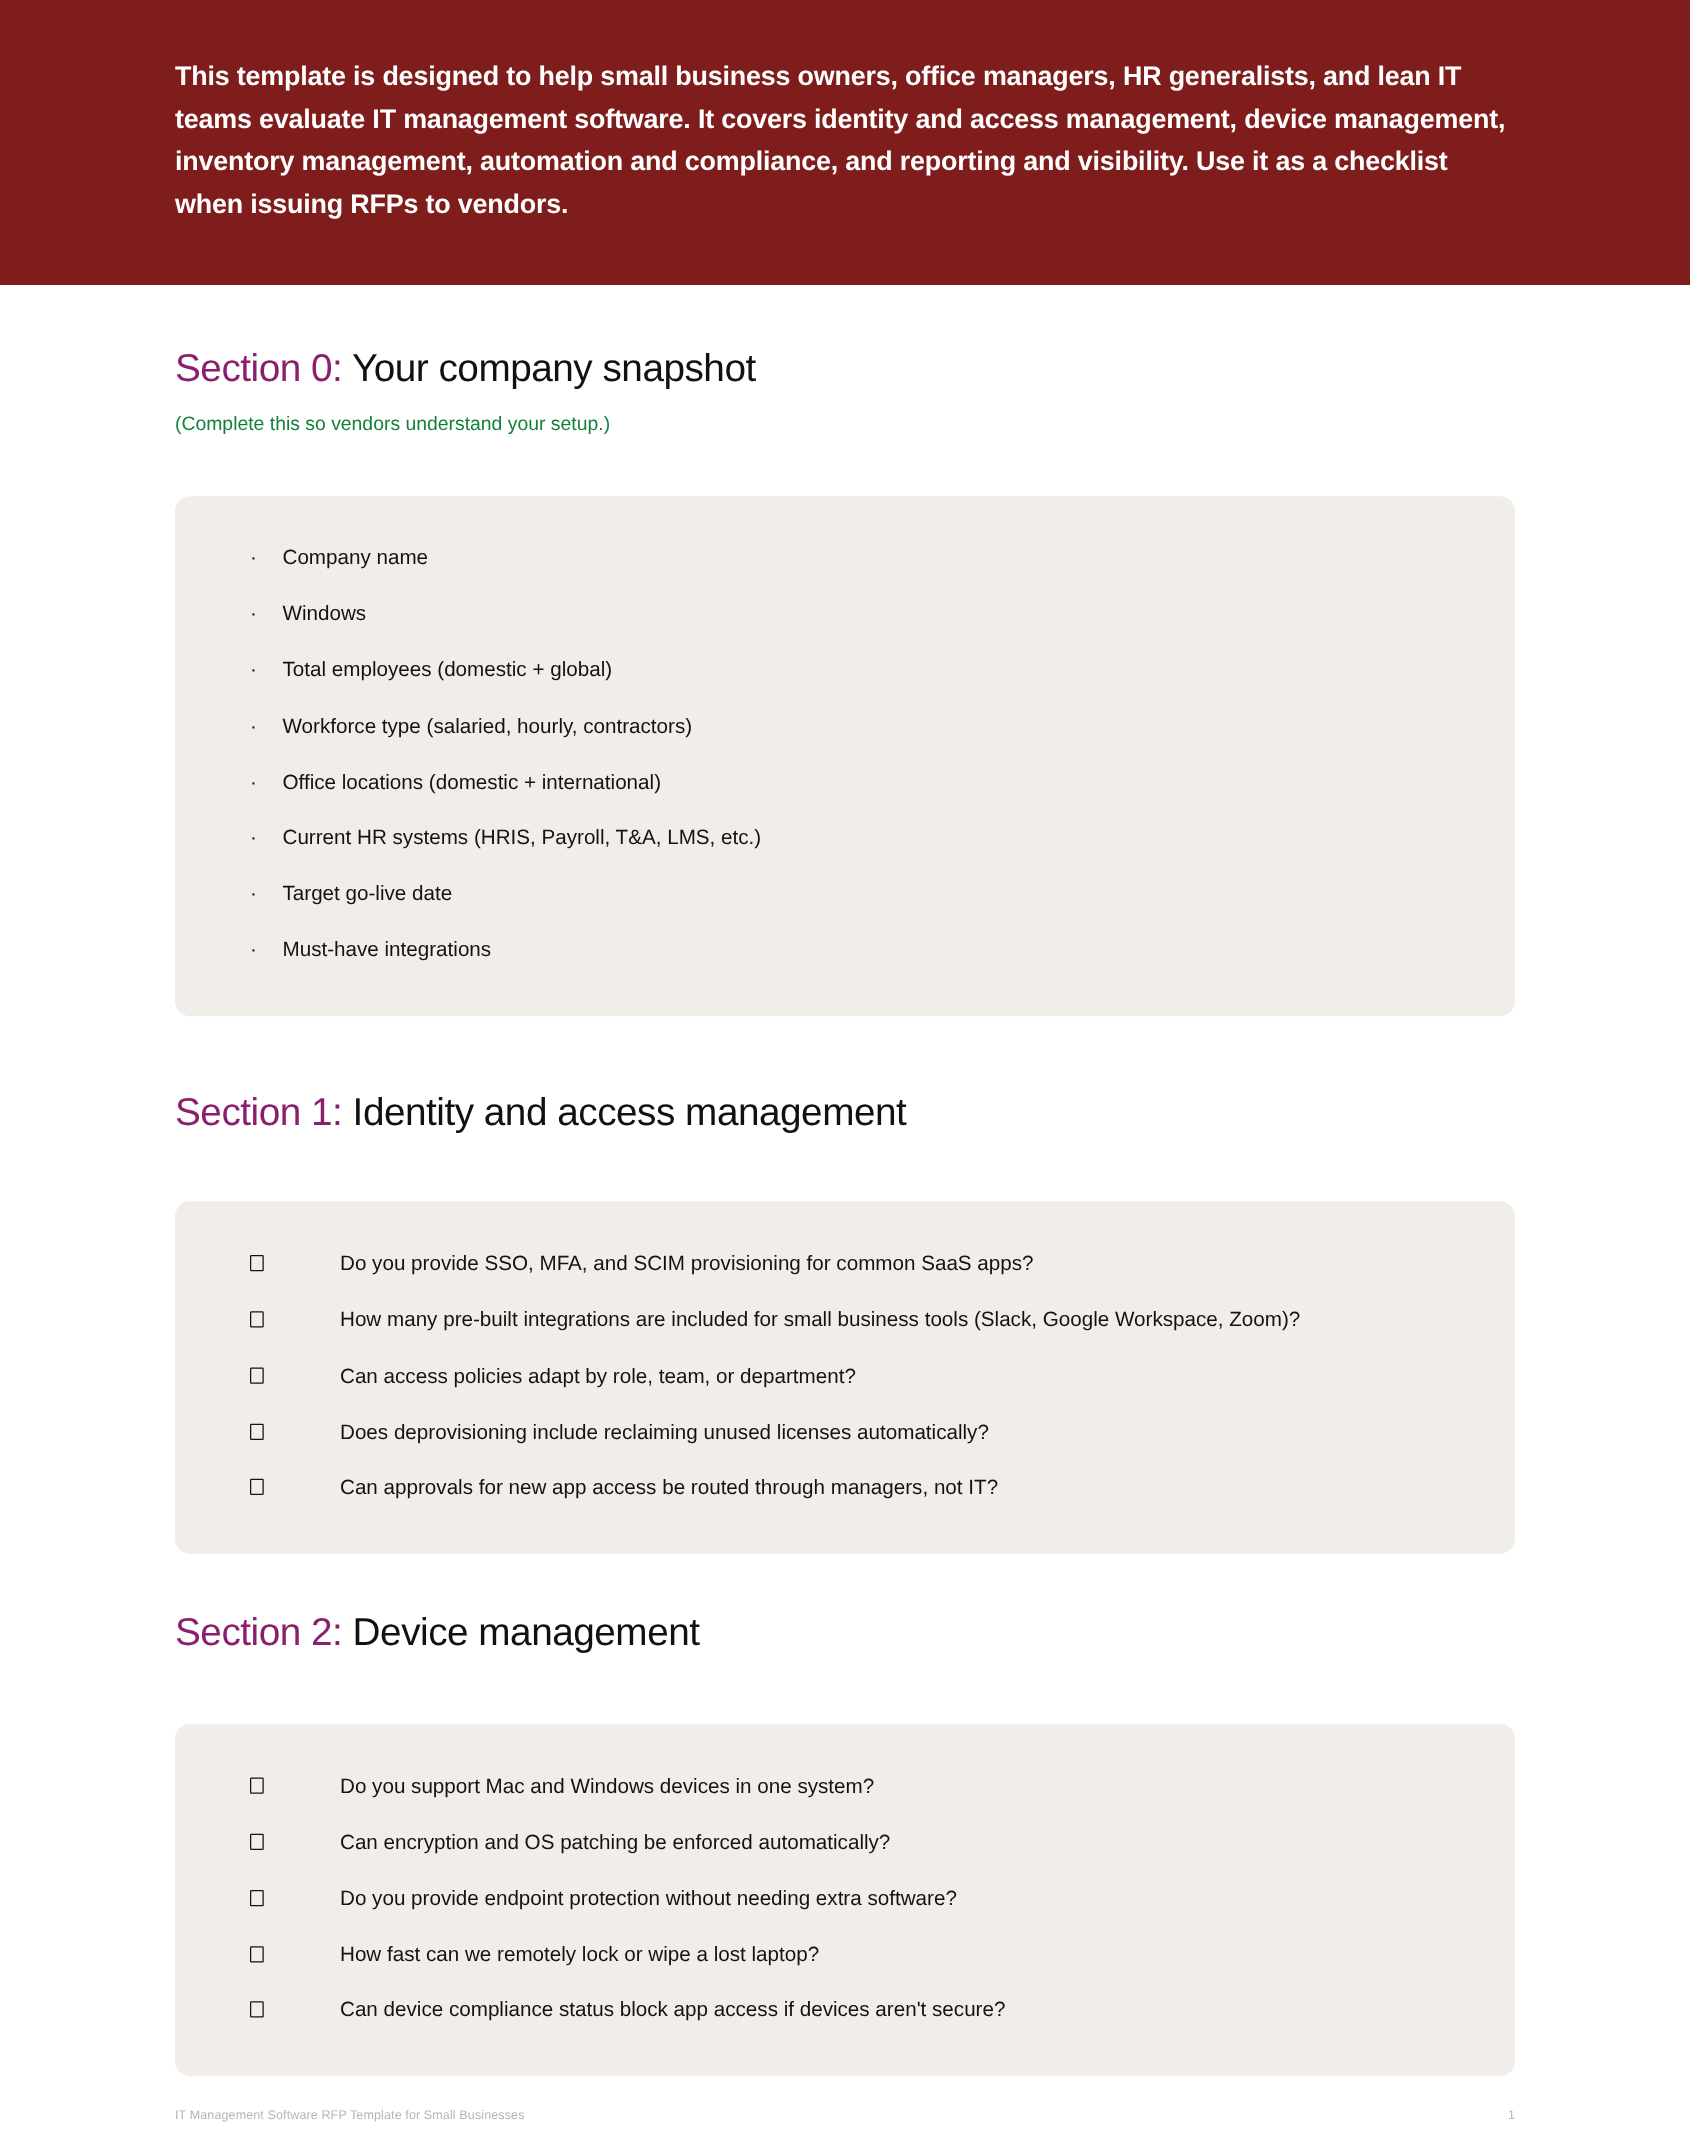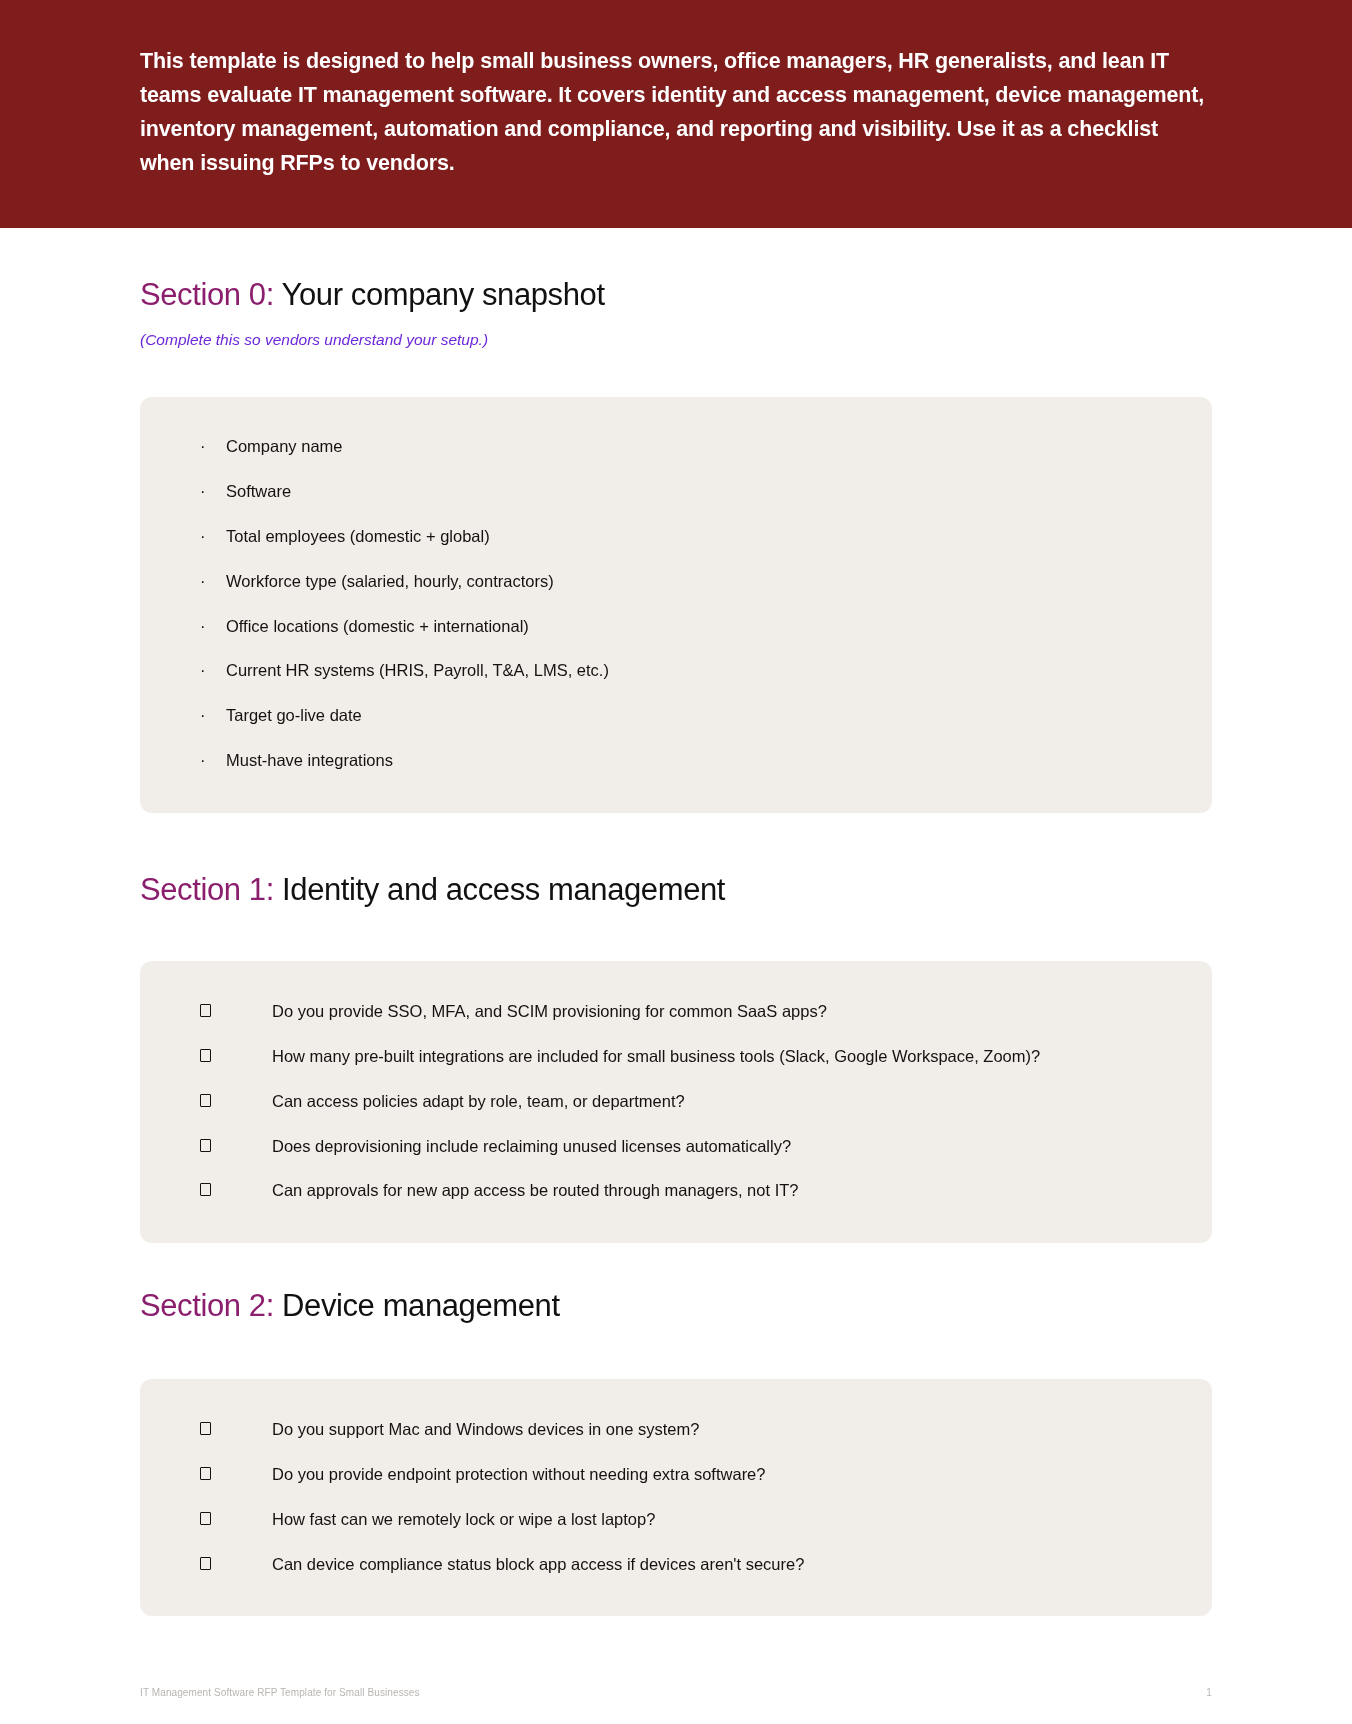--- a/index.html
+++ b/index.html
@@ -51,23 +51,22 @@
   }
   .section-heading .num {
     color: #8B1E6D;
   }
   .section-heading .title {
     color: #111111;
   }
 
   .section-note {
     font-size: 15.5px;
-    color: #6d28d9;
+    color: #15803d;
     line-height: 1.4;
-    font-style: italic;
   }
 
   
   .card {
     background: #F1EEEA;
     border-radius: 12px;
     padding: 38px 60px 40px 60px;
   }
 
   
@@ -165,21 +164,21 @@
     <p class="section-note note-sp">(Complete this so vendors understand your setup.)</p>
 
     <div class="card card-s0">
       <ul class="bullets">
         <li>
             <span class="dot">·</span>
             <span>Company name</span>
           </li>
         <li>
             <span class="dot">·</span>
-            <span>Software</span>
+            <span>Windows</span>
           </li>
         <li>
             <span class="dot">·</span>
             <span>Total employees (domestic + global)</span>
           </li>
         <li>
             <span class="dot">·</span>
             <span>Workforce type (salaried, hourly, contractors)</span>
           </li>
         <li>
@@ -232,20 +231,24 @@
   </div>
 
   <div class="section-block">
     <h2 class="section-heading sp-h2"><span class="num">Section 2:</span><span class="title"> Device management</span></h2>
 
     <div class="card card-s2">
       <ul class="checks">
         <li>
             <span class="box"></span>
             <span class="qtext">Do you support Mac and Windows devices in one system?</span>
+          </li>
+        <li>
+            <span class="box"></span>
+            <span class="qtext">Can encryption and OS patching be enforced automatically?</span>
           </li>
         <li>
             <span class="box"></span>
             <span class="qtext">Do you provide endpoint protection without needing extra software?</span>
           </li>
         <li>
             <span class="box"></span>
             <span class="qtext">How fast can we remotely lock or wipe a lost laptop?</span>
           </li>
         <li>

